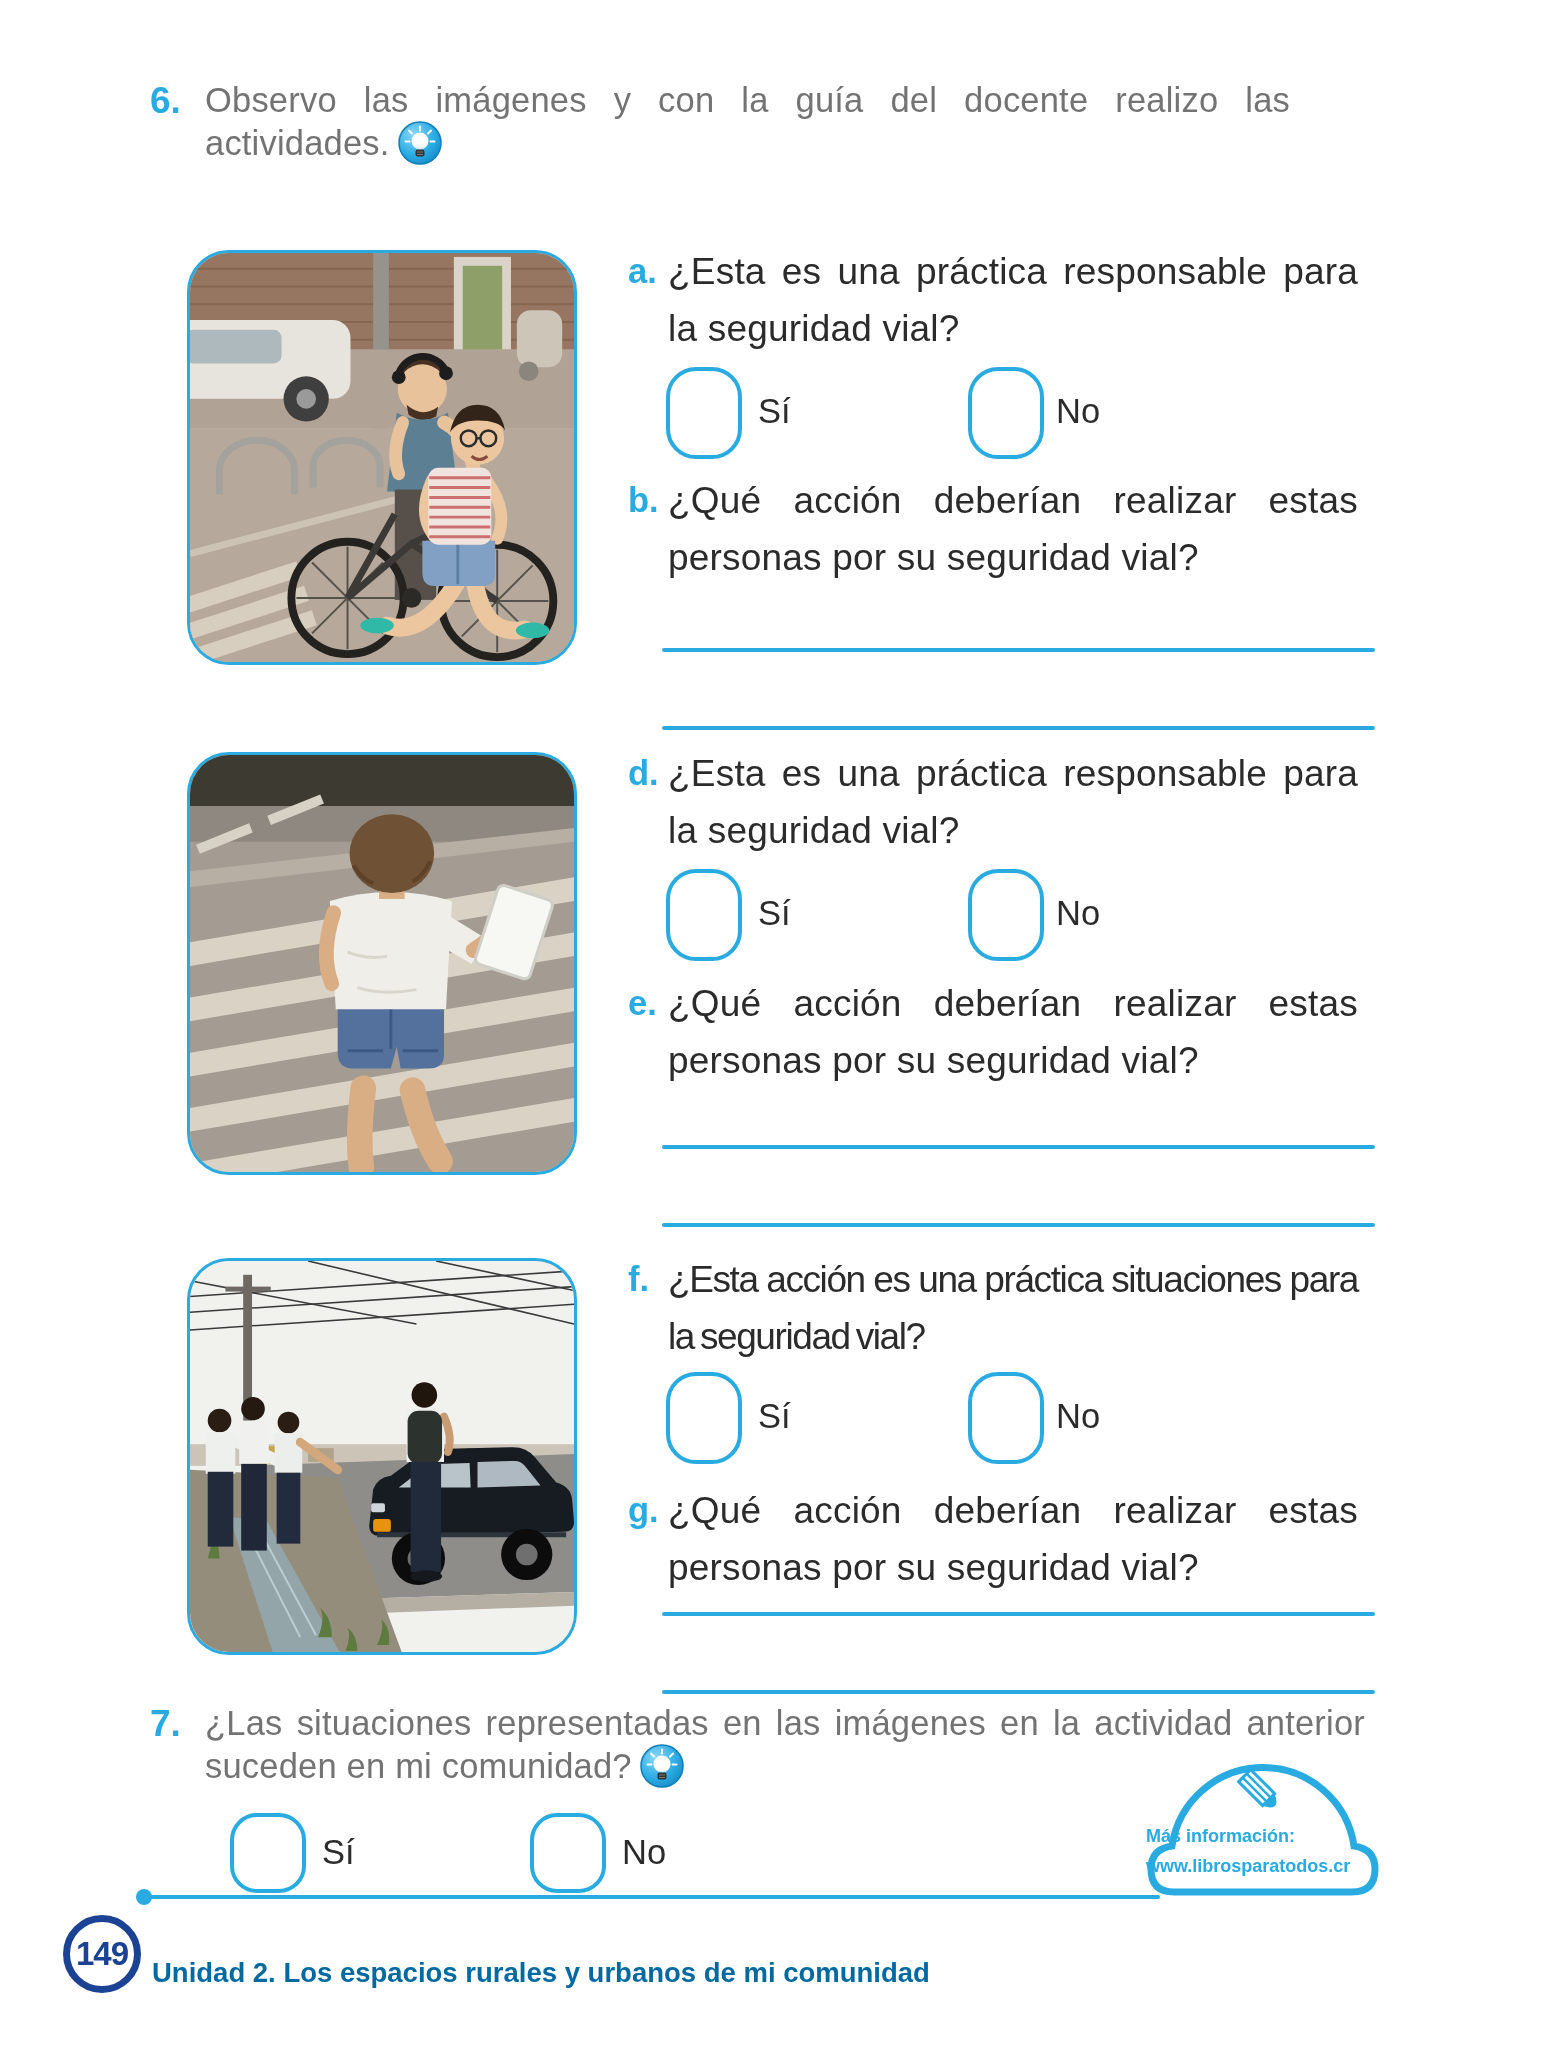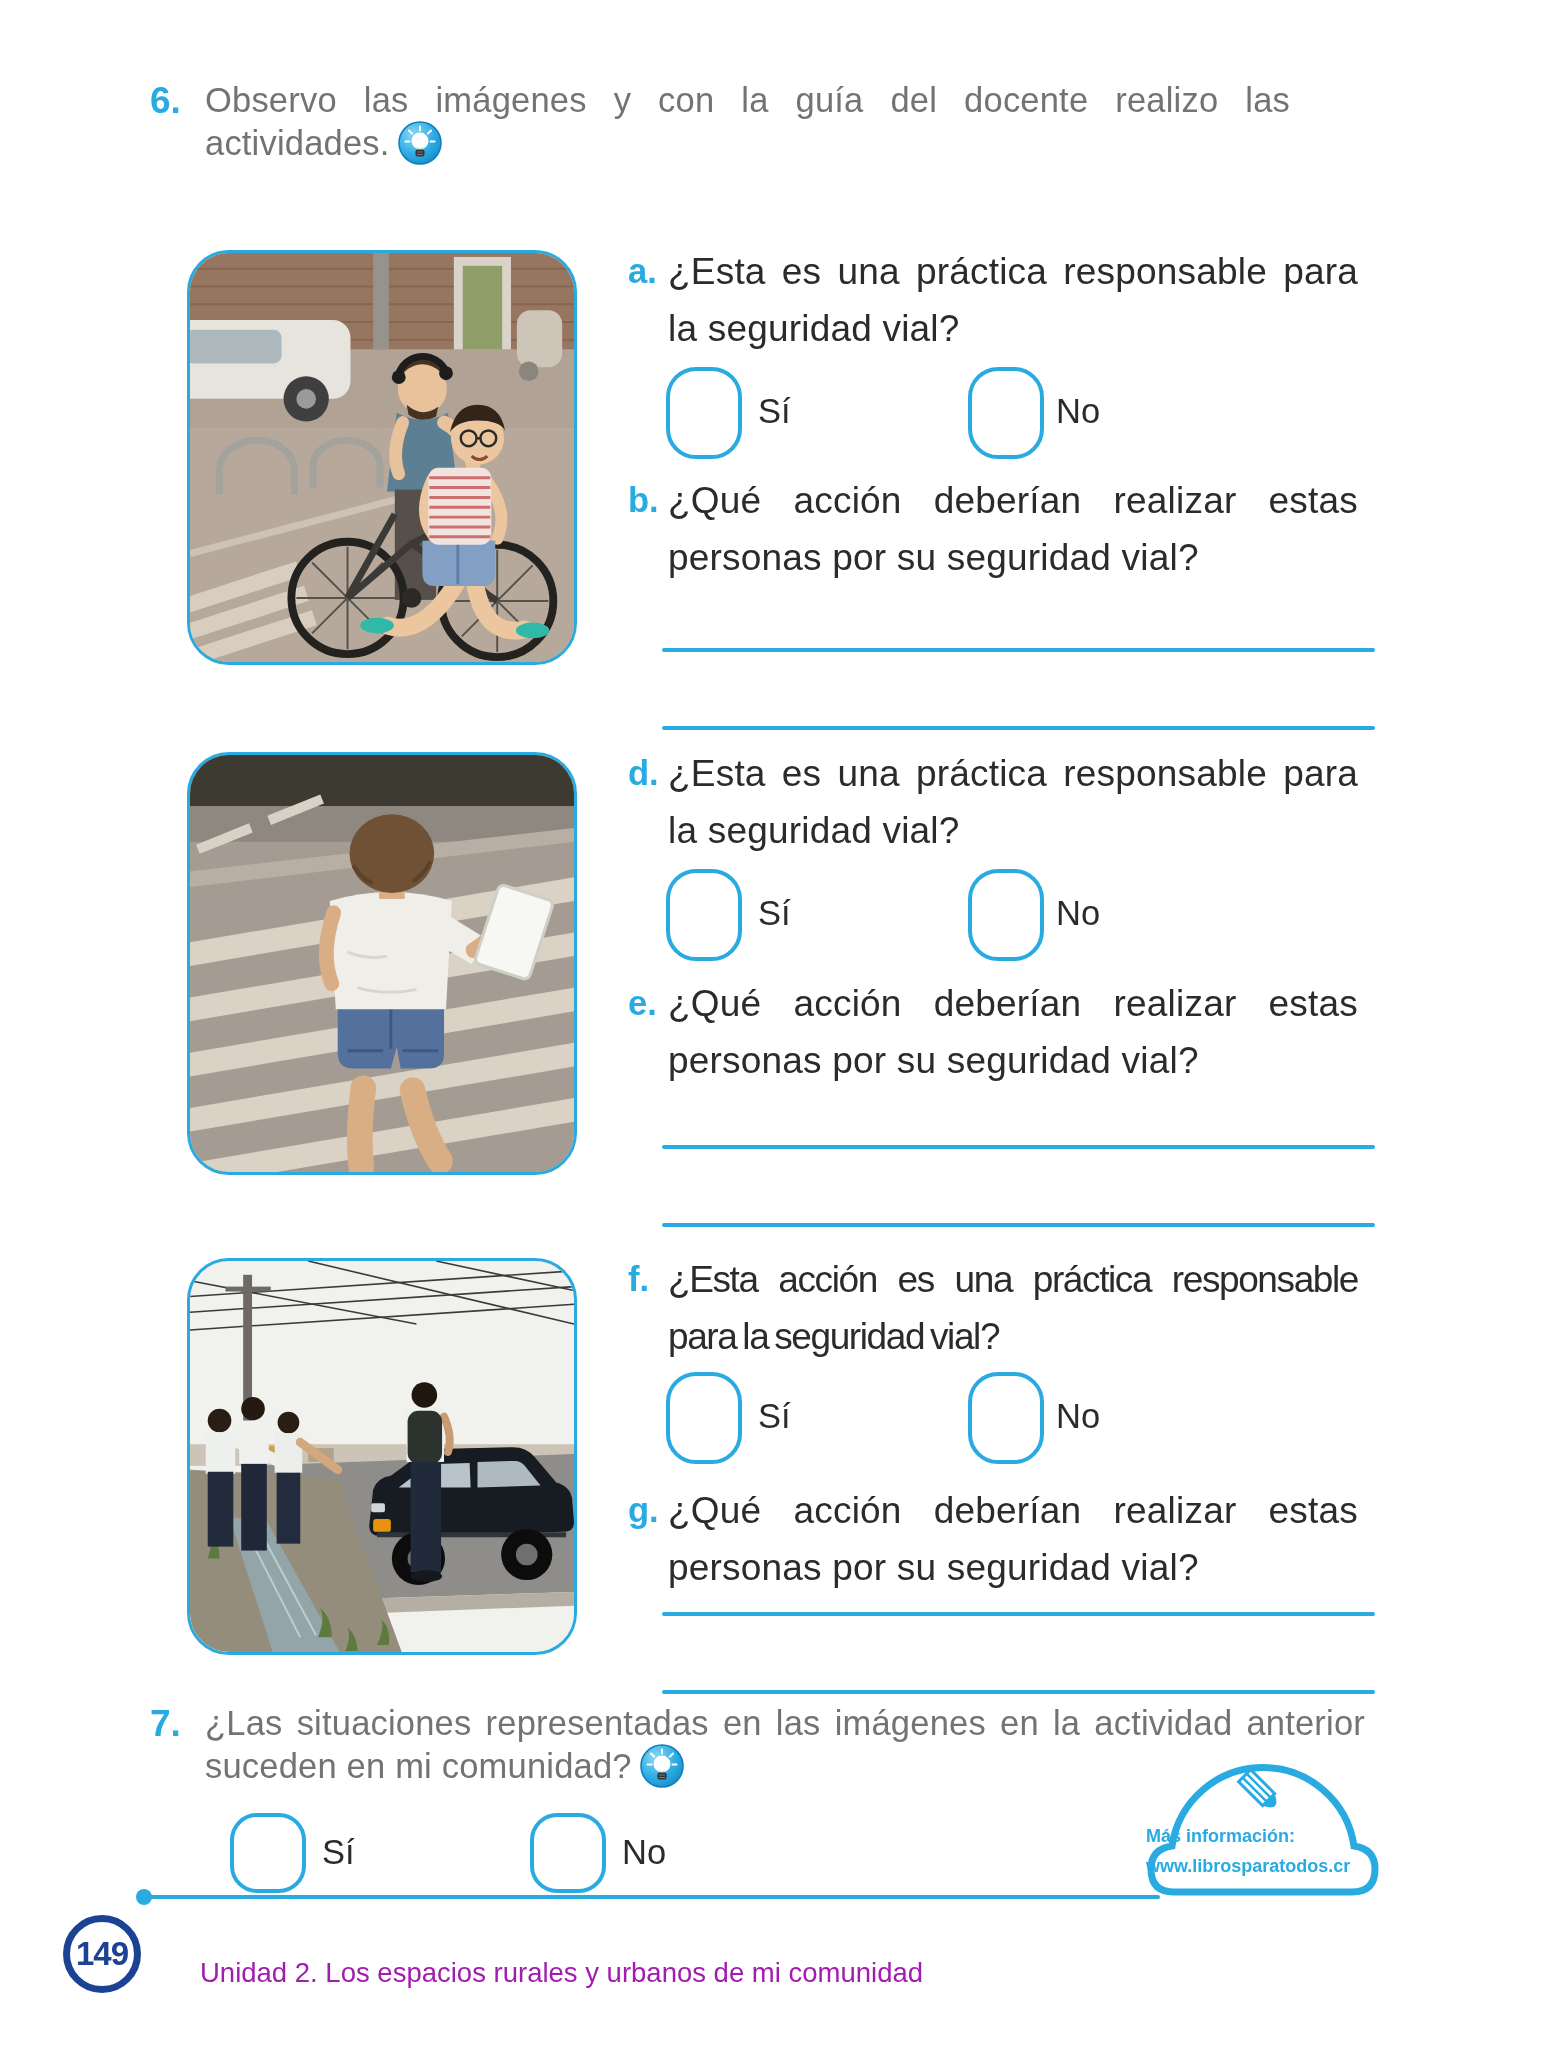--- a/index.html
+++ b/index.html
@@ -19,21 +19,21 @@
   .photo svg{display:block;width:100%;height:100%;}
   .bulb{display:inline-block;width:44px;height:44px;vertical-align:-10px;margin-left:8px;}
   .bulb svg{display:block;width:44px;height:44px;}
   .badge{width:234px;height:150px;}
   .badge svg{position:absolute;left:0;top:0;width:234px;height:150px;}
   .badge-text{position:absolute;width:100%;color:#29abe2;font-weight:bold;line-height:24px;}
   .dot{width:16px;height:16px;border-radius:50%;background:#29abe2;}
   .footer-circle{box-sizing:border-box;width:78px;height:78px;border:7px solid #1c4293;border-radius:50%;
                  display:flex;align-items:center;justify-content:center;font-size:33px;font-weight:bold;
                  color:#1c4293;letter-spacing:-1px;background:#fff;}
-  .footer-title{font-size:27.5px;font-weight:normal;color:#a21caf;margin-left:48px;}
+  .footer-title{font-size:27.5px;font-weight:bold;color:#0369a1;}
 </style>
 </head>
 <body>
 
 <div id="page">
 
   <div class="abs itemnum" style="left:150px;top:80px">6.</div>
   <div class="abs itemtext" style="left:205px;top:80px;width:1085px"><span>Observo las imágenes y con la guía del docente realizo las actividades.</span><span class="bulb"><svg viewBox="0 0 44 44">
           <defs>
             <radialGradient id="bgA" cx="35%" cy="30%" r="85%">
@@ -244,21 +244,21 @@
       <circle cx="238" cy="136" r="13" fill="#20160e"></circle>
       <path d="M220 150 h38 v54 h-38 z" fill="#eef0ed"></path>
       <path d="M258 158 q9 20 4 36" stroke="#c89b72" stroke-width="8" fill="none" stroke-linecap="round"></path>
       <rect x="221" y="152" width="35" height="54" rx="11" fill="#2c332e"></rect>
       <rect x="224" y="204" width="31" height="112" fill="#202a3b"></rect>
       <ellipse cx="240" cy="320" rx="16" ry="6" fill="#15181d"></ellipse>
     </svg>
   </div>
 
   <div class="abs qletter" style="left:628px;top:1251px">f.</div>
-  <div class="abs qtext tight" style="left:668px;top:1251px;width:690px">¿Esta acción es una práctica responsable para la seguridad vial?</div>
+  <div class="abs qtext tight" style="left:668px;top:1251px;width:690px">¿Esta acción es una práctica situaciones para la seguridad vial?</div>
   <div class="abs cb" style="left:666px;top:1372px"></div>
   <div class="abs cblabel" style="left:758px;top:1397px">Sí</div>
   <div class="abs cb" style="left:968px;top:1372px"></div>
   <div class="abs cblabel" style="left:1056px;top:1397px">No</div>
 
   <div class="abs qletter" style="left:628px;top:1482px">g.</div>
   <div class="abs qtext" style="left:668px;top:1482px;width:690px">¿Qué acción deberían realizar estas personas por su seguridad vial?</div>
   <div class="abs rule" style="left:662px;top:1612px;width:713px"></div>
   <div class="abs rule" style="left:662px;top:1690px;width:713px"></div>
 

